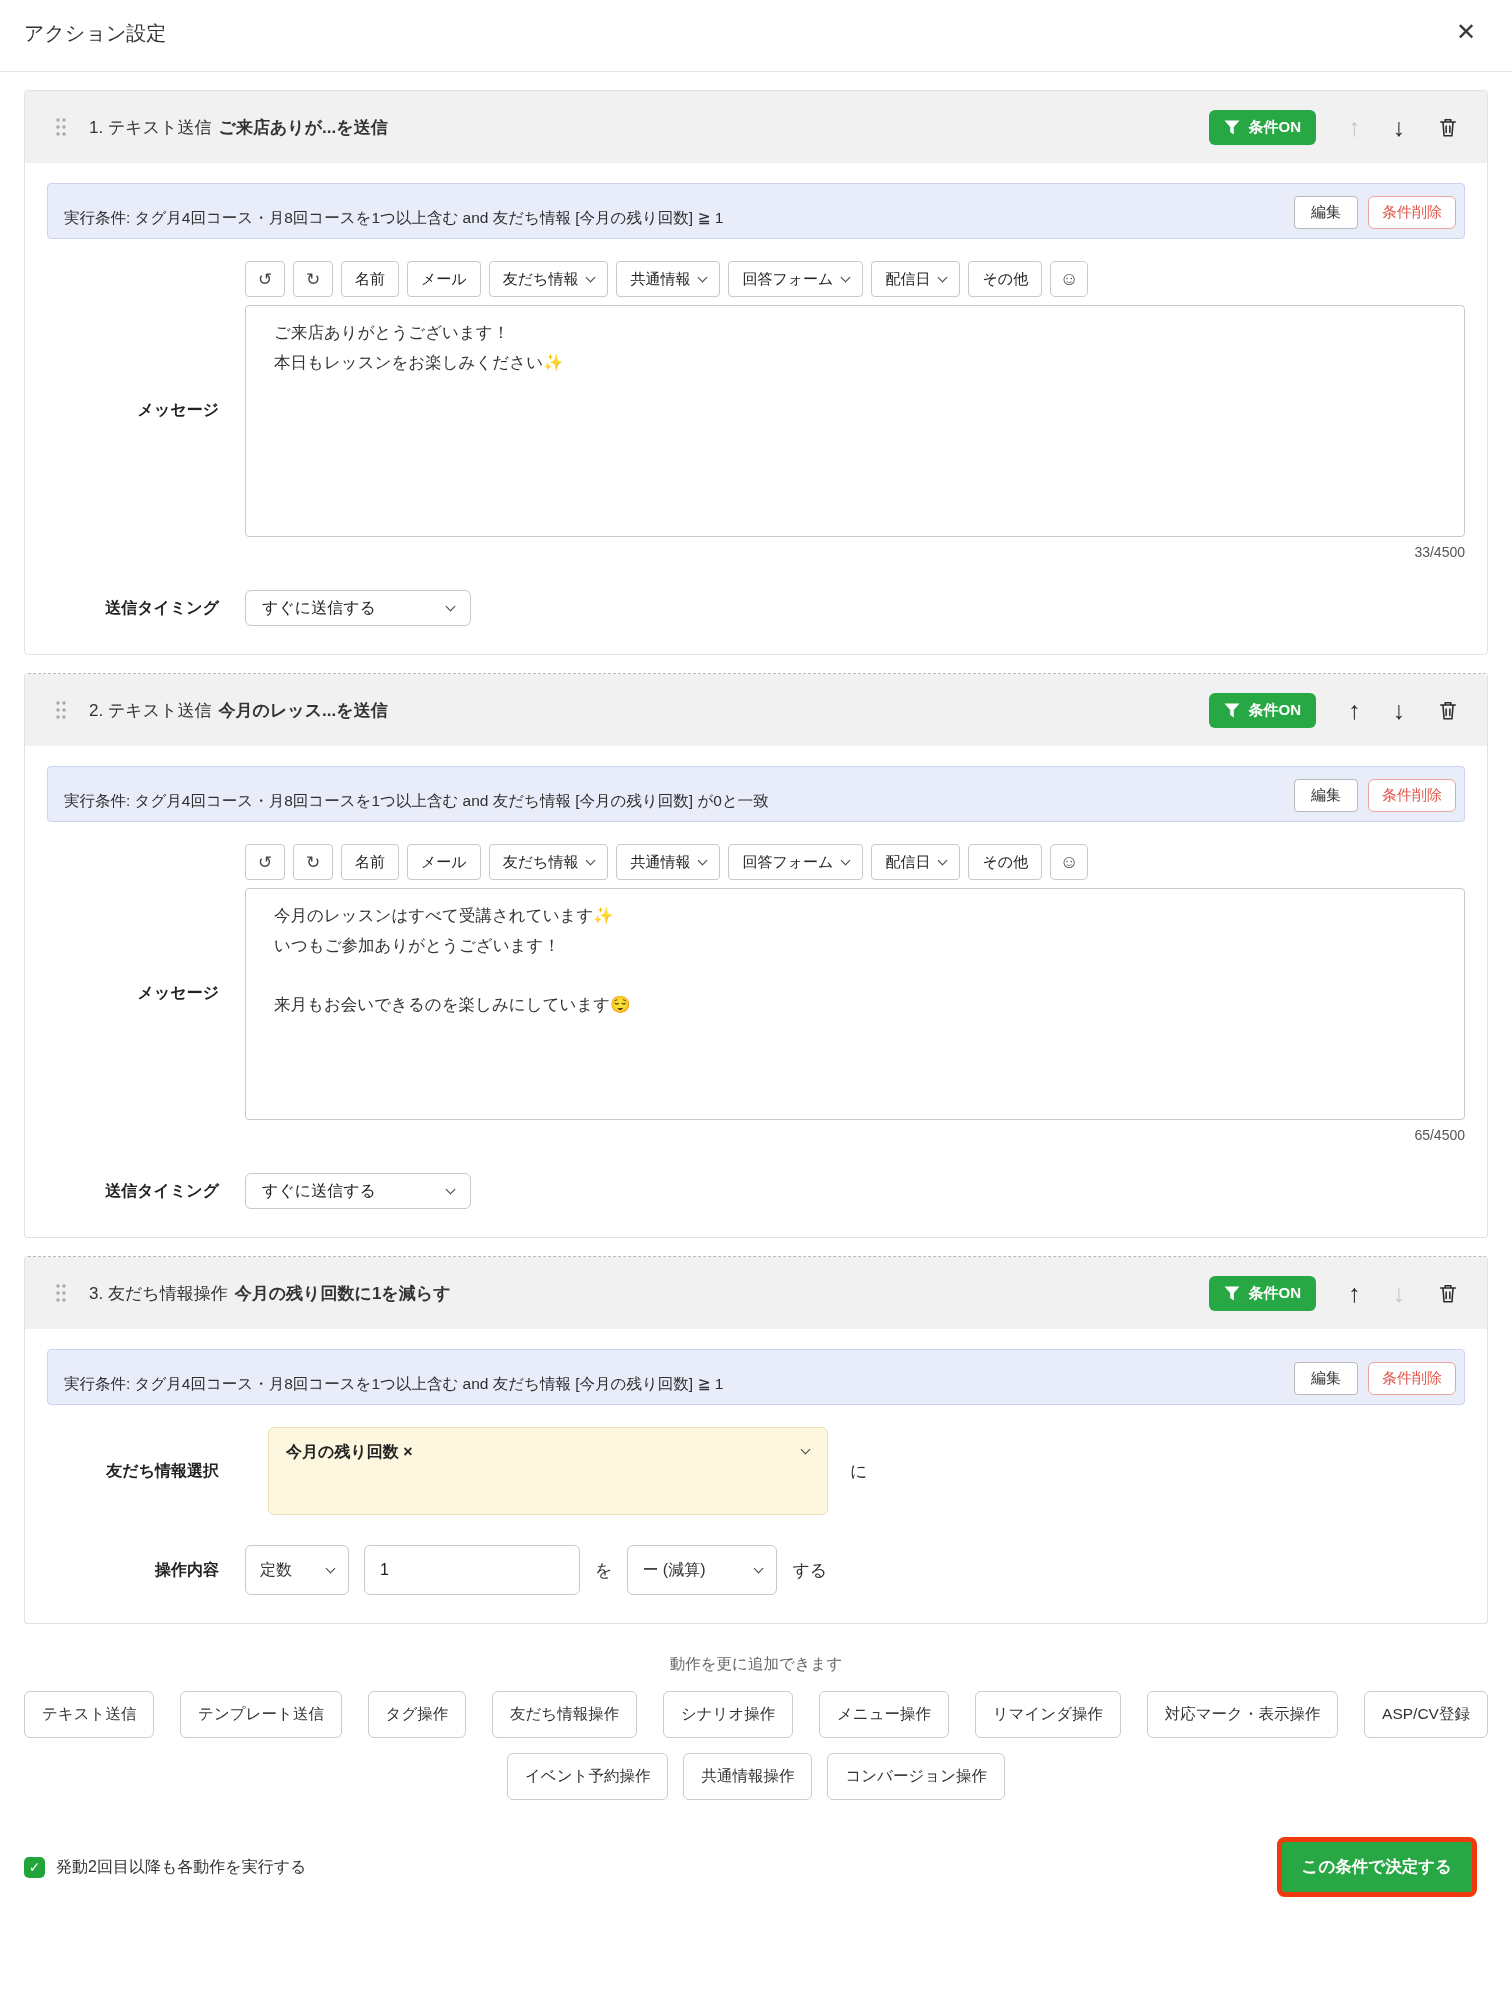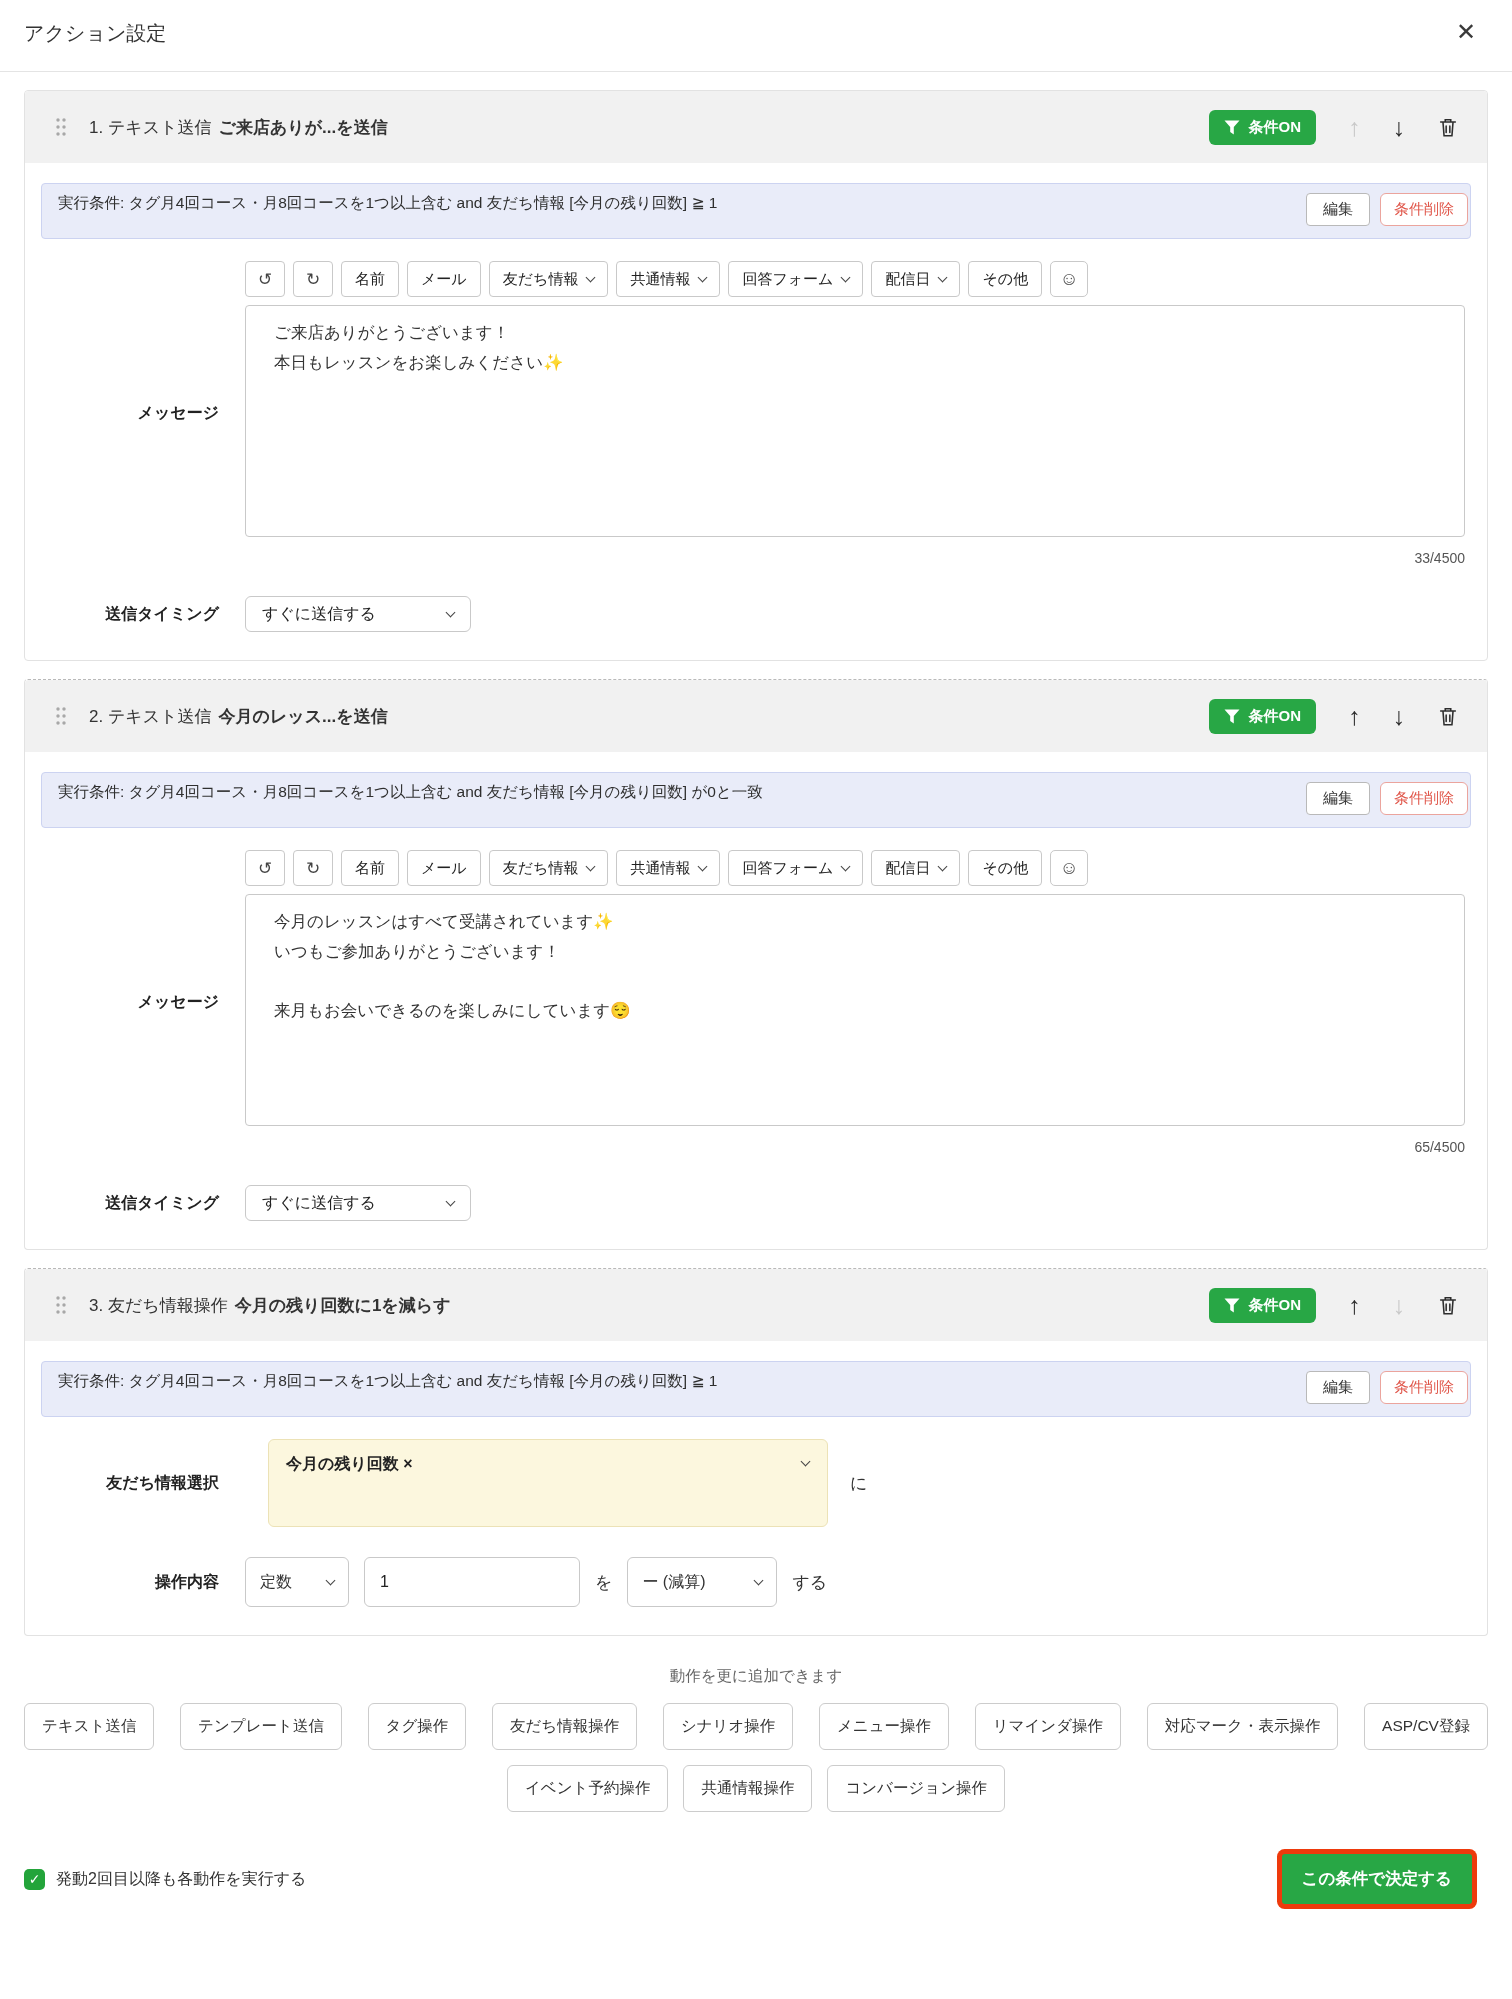--- a/index.html
+++ b/index.html
@@ -25,22 +25,22 @@
   .block-title { font-size: 17px; color: #333; }
   .block-title b { margin-left: 7px; }
   .header-right { margin-left: auto; display: flex; align-items: center; gap: 32px; }
   .cond-badge { display: inline-flex; align-items: center; gap: 9px; background: #28a745; color: #fff;
     border: none; border-radius: 6px; padding: 8px 15px; font-size: 15px; font-weight: 700; cursor: pointer; justify-content: center; }
   .icon-btn { background: none; border: none; cursor: pointer; font-size: 25px; line-height: 1; color: #2d2d2d; padding: 0; }
   .icon-btn.disabled { color: #c9c9c9; cursor: default; }
   .trash-btn { display: inline-flex; }
 
   
-  .condition-bar { margin: 20px 16px 0; background: #e9ecf9; border: 1px solid #ccd3f1; border-radius: 4px;
-    display: flex; align-items: flex-start; padding: 9px 2px 9px 16px; min-height: 56px; }
+  .condition-bar { margin: 20px 22px 0; background: #e9ecf9; border: 1px solid #ccd3f1; border-radius: 4px;
+    display: flex; align-items: flex-end; padding: 9px 8px 9px 16px; min-height: 56px; }
   .condition-text { font-size: 15.5px; color: #2f2f2f; }
   .cond-actions { margin-left: auto; display: flex; gap: 10px; flex: none; }
   .btn-edit { background: #fff; border: 1px solid #b9b9b9; border-radius: 4px; padding: 6px 16px;
     font-size: 15px; color: #333; cursor: pointer; }
   .btn-del { background: #fff; border: 1px solid #eba49d; border-radius: 6px; padding: 6px 13px;
     font-size: 15px; color: #e0564a; cursor: pointer; }
 
   
   .form-grid { display: grid; grid-template-columns: 168px 1fr; column-gap: 26px;
     padding: 22px 22px 28px 26px; row-gap: 30px; }
@@ -50,21 +50,21 @@
   .tb-btn { height: 36px; padding: 0 13px; display: inline-flex; align-items: center; gap: 9px;
     background: #fff; border: 1px solid #c9c9c9; border-radius: 4px; font-size: 15px; color: #222; cursor: pointer; }
   .tb-btn.sq { width: 40px; justify-content: center; font-size: 17px; color: #444; }
   .tb-btn.emoji { width: 38px; justify-content: center; font-size: 19px; color: #555; border-radius: 5px; }
   .chev { width: 7px; height: 7px; border-right: 1.6px solid #444; border-bottom: 1.6px solid #444;
     transform: rotate(45deg); margin-top: -4px; flex: none; }
 
   .msg-area { width: 100%; height: 232px; border: 1px solid #c9c9c9; border-radius: 4px;
     padding: 13px 28px; font-size: 16.5px; line-height: 1.8; color: #333; resize: none;
     font-family: Liberation Mono, monospace; display: block; }
-  .char-counter { text-align: right; color: #555; font-size: 14px; margin-top: 13px; }
+  .char-counter { text-align: right; color: #555; font-size: 14px; margin-top: 7px; }
 
   .select-box { display: inline-flex; align-items: center; justify-content: space-between; width: 226px;
     height: 36px; border: 1px solid #c9c9c9; border-radius: 6px; padding: 0 16px; font-size: 16px;
     background: #fff; cursor: pointer; color: #222; }
 
   
   .field-row { display: flex; align-items: center; }
   .yellow-select { position: relative; width: 560px; height: 88px; background: #fcf7de;
     border: 1px solid #ece2b6; border-radius: 6px; padding: 14px 42px 0 17px; font-weight: 700;
     font-size: 16px; color: #222; cursor: pointer; margin-left: 23px; }

